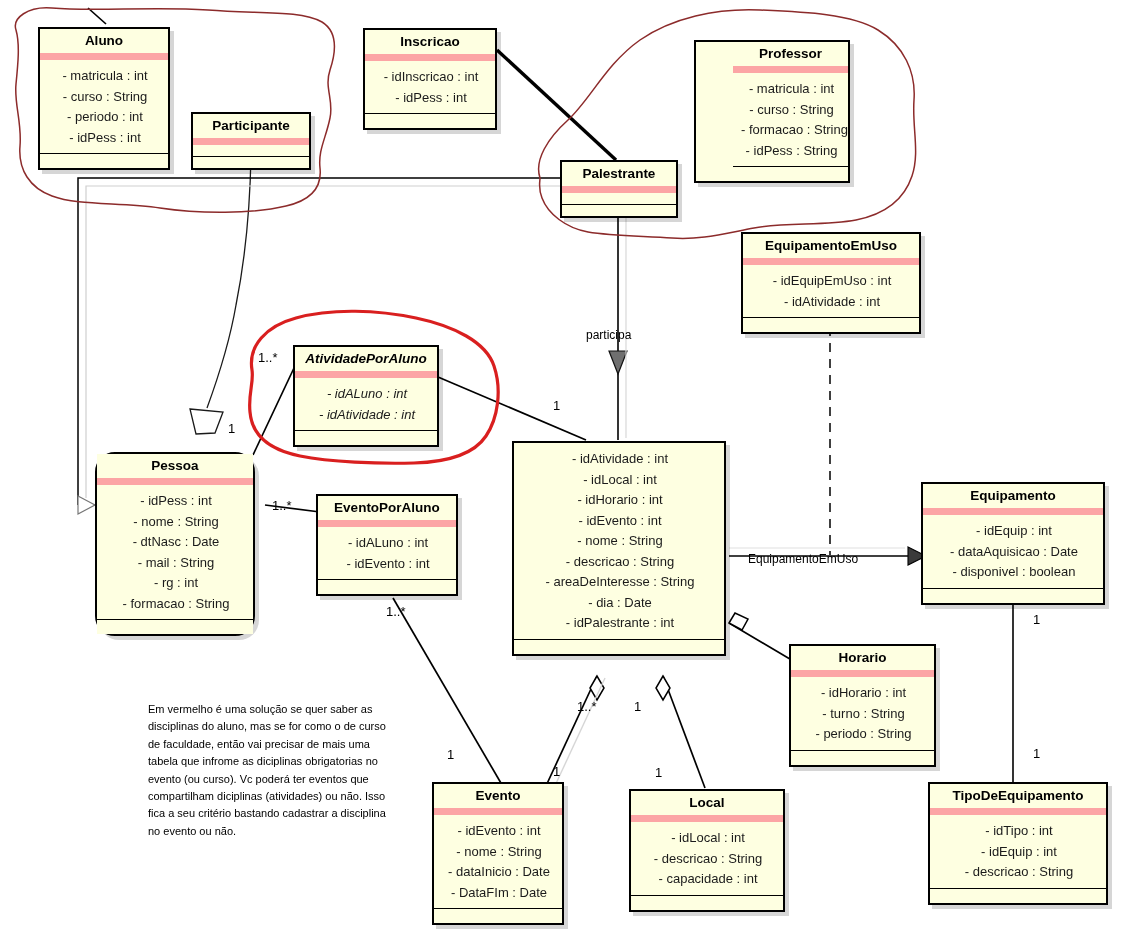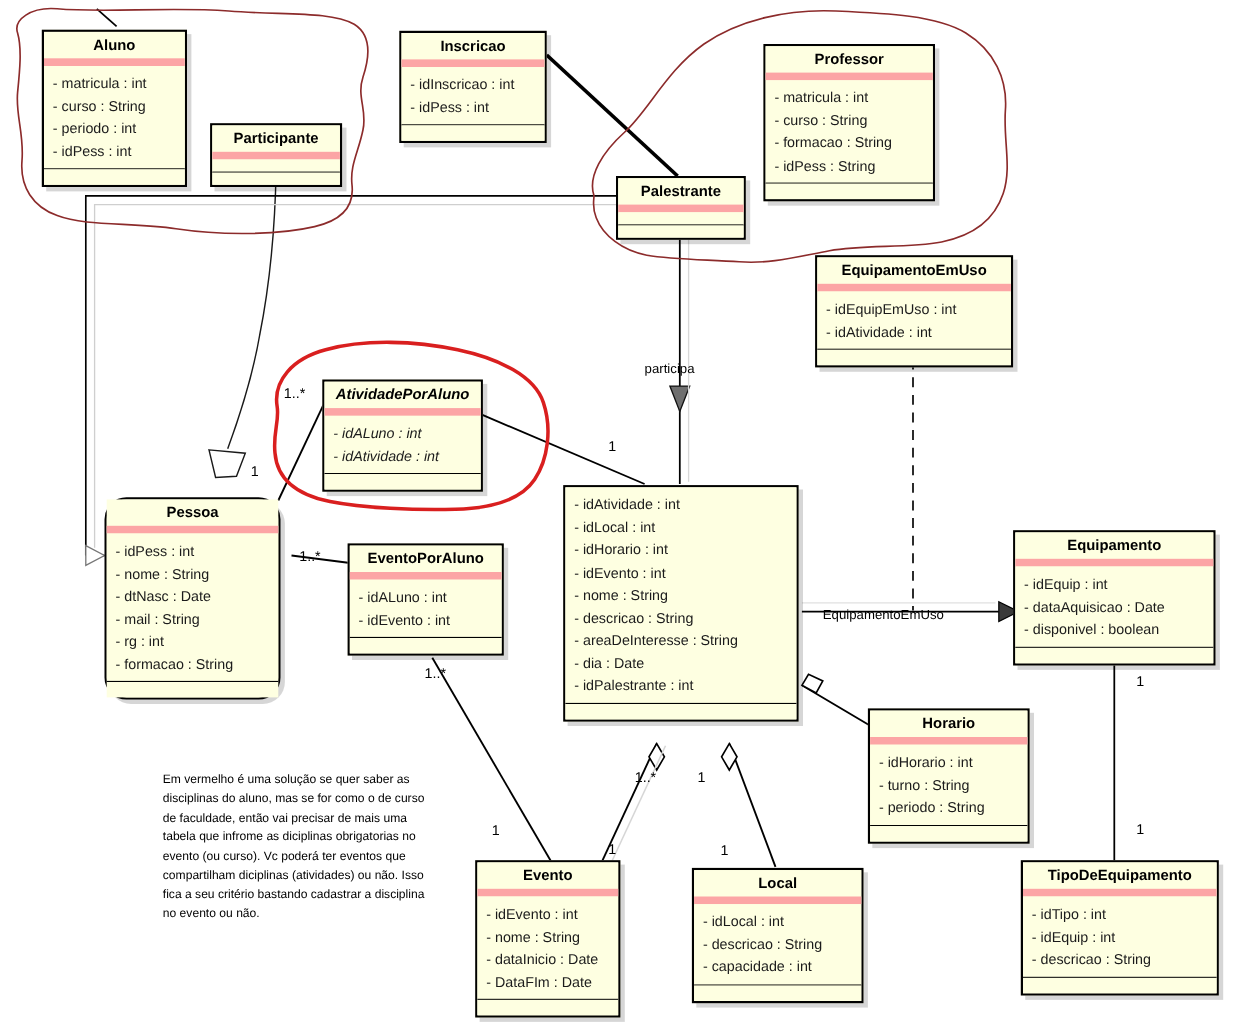--- a/index.html
+++ b/index.html
@@ -45,20 +45,21 @@
     padding:6px 6px 5px 8px;
     border-bottom:1px solid #000;
     background:#feffe1;
     min-height:6px;
   }
   .uml .uml-attrs .attr{
     font-size:13px;
     color:#1b1b1b;
     line-height:20.5px;
     white-space:nowrap;
+    text-align:center;
   }
   .uml .uml-ops{
     height:14px;
     background:#feffe1;
   }
   .uml.empty .uml-attrs{
     padding:0;
     height:11px;
     min-height:0;
   }
@@ -184,21 +185,21 @@
 
   <div class="uml" style="left:363px; top:28px; width:134px;">
     <div class="uml-title">Inscricao</div>
     <div class="uml-attrs">
       <div class="attr">- idInscricao : int</div>
       <div class="attr">- idPess : int</div>
     </div>
     <div class="uml-ops"></div>
   </div>
 
-  <div class="uml" style="left:694px; top:40px; width:156px;">
+  <div class="uml" style="left:694px; top:40px; width:156px;padding-left:37px;">
     <div class="uml-title">Professor</div>
     <div class="uml-attrs">
       <div class="attr">- matricula : int</div>
       <div class="attr">- curso : String</div>
       <div class="attr">- formacao : String</div>
       <div class="attr">- idPess : String</div>
     </div>
     <div class="uml-ops"></div>
   </div>
 

